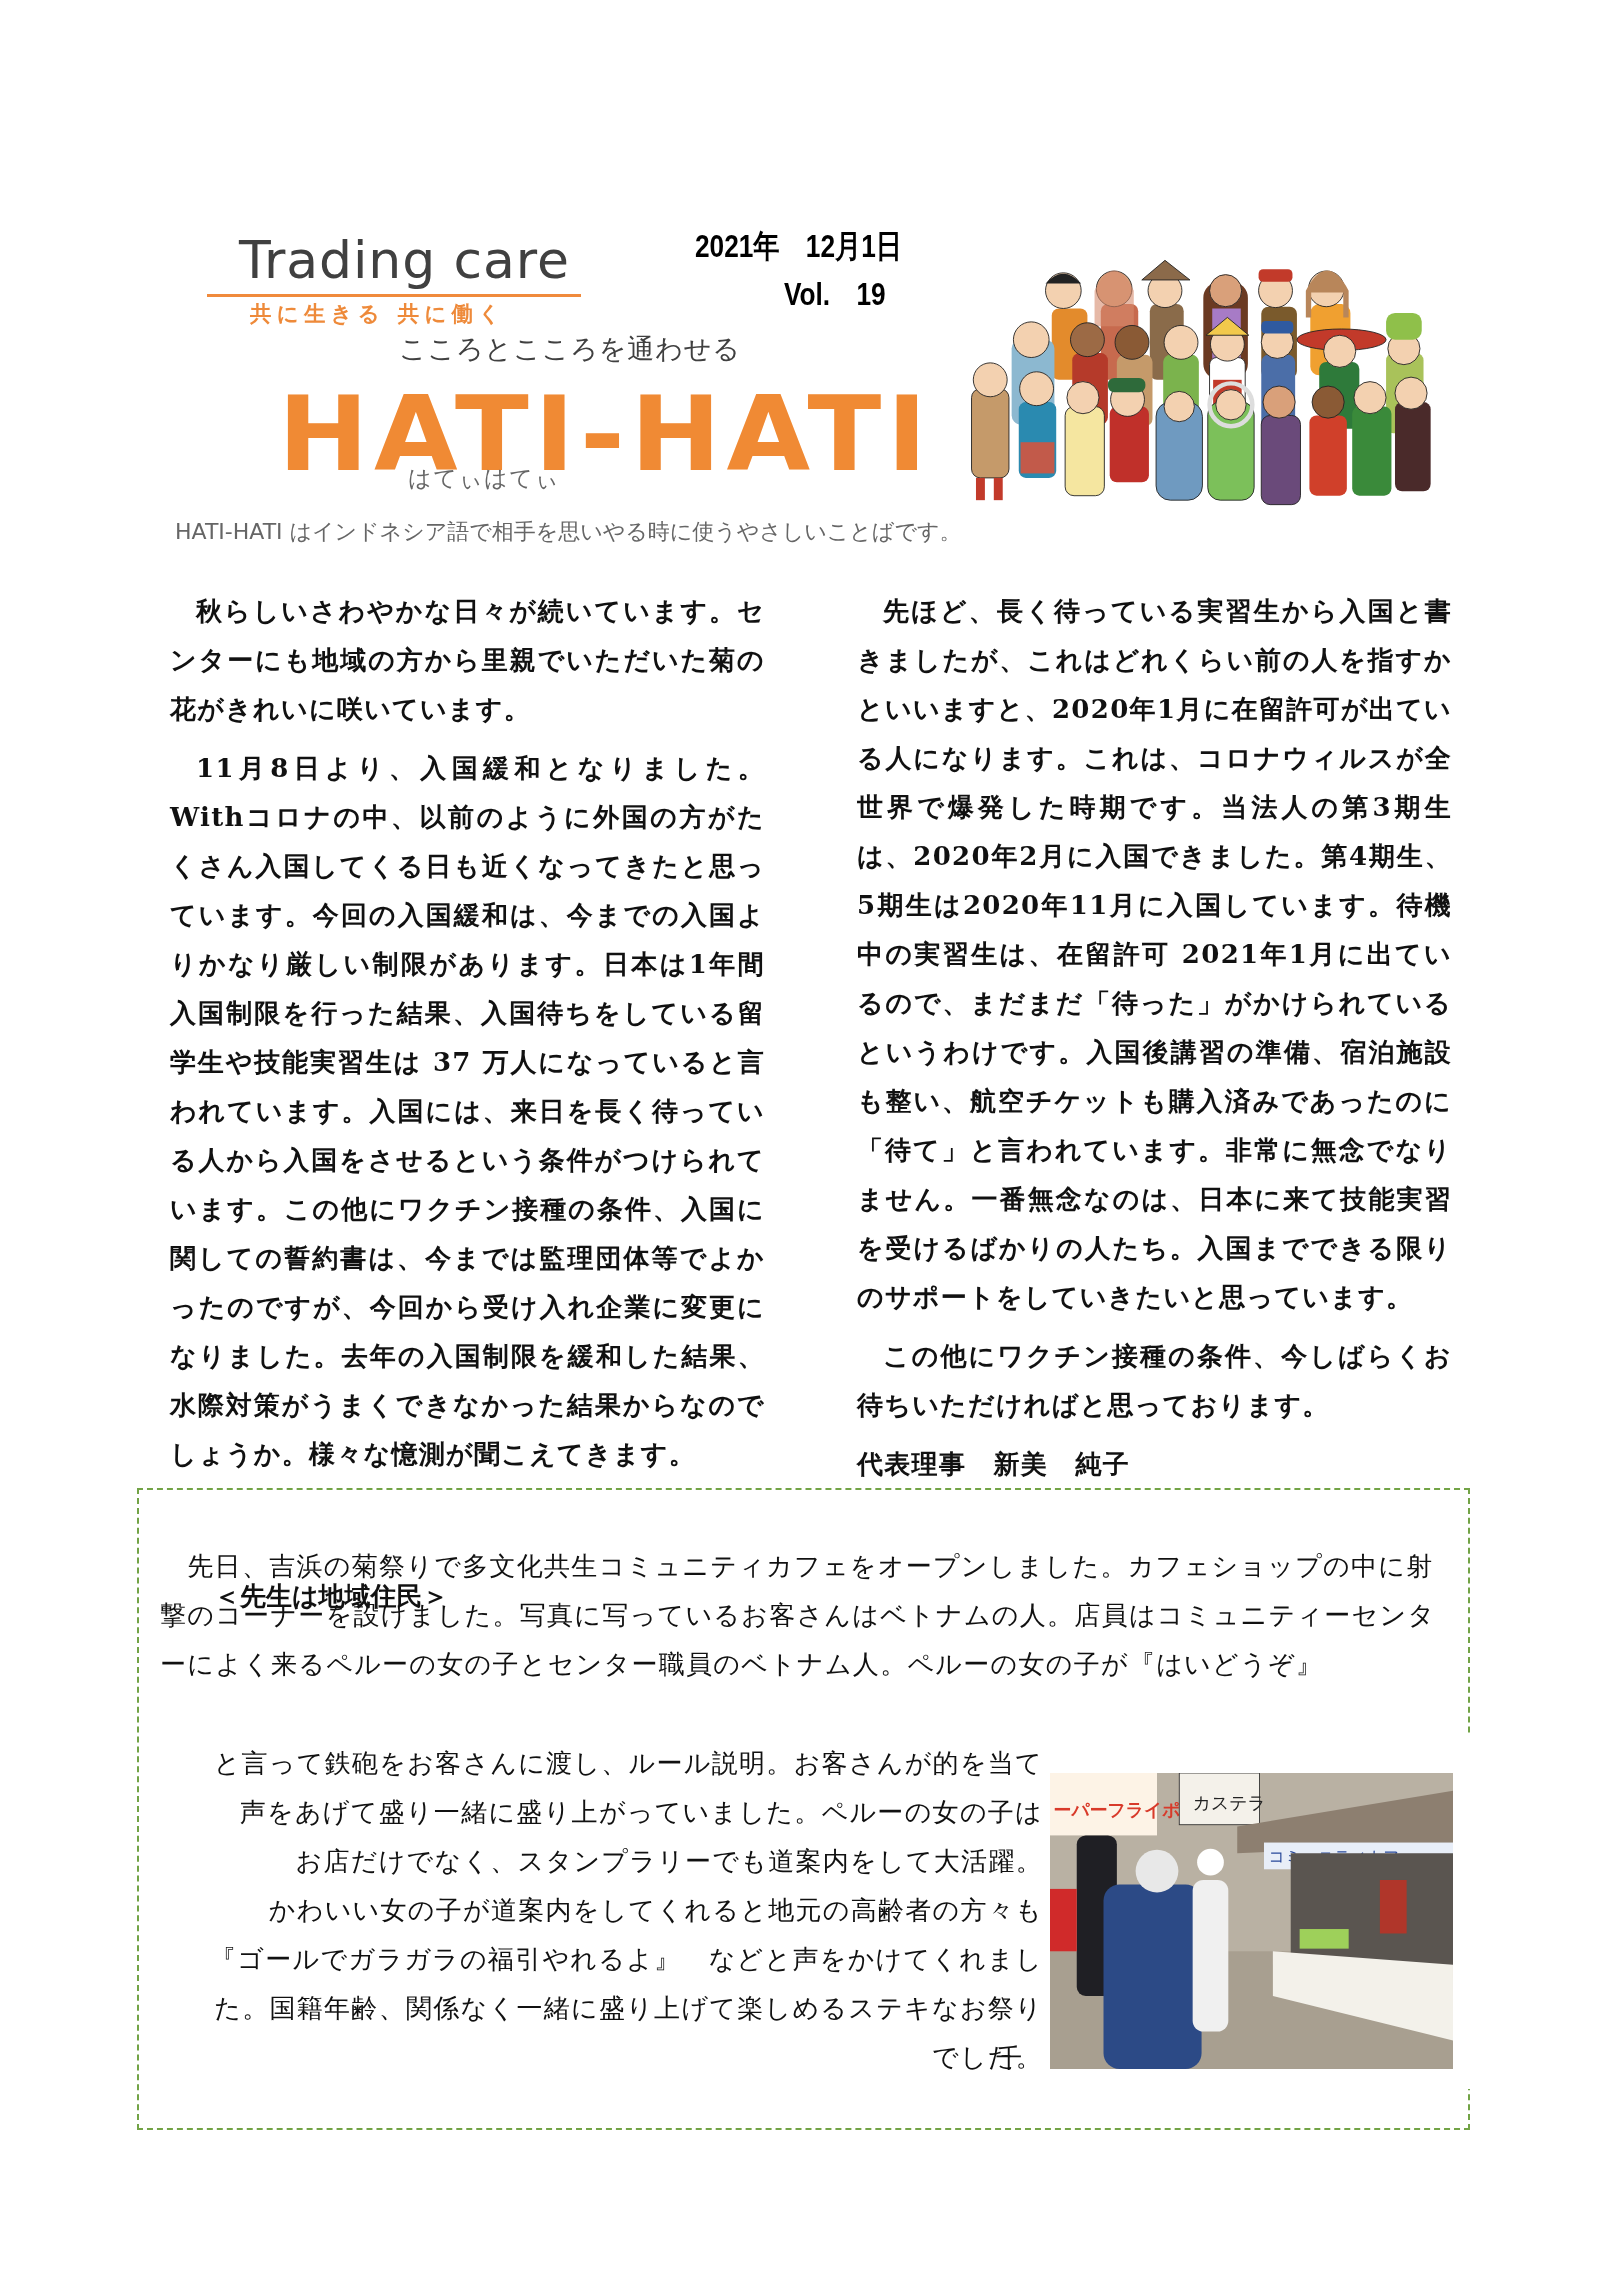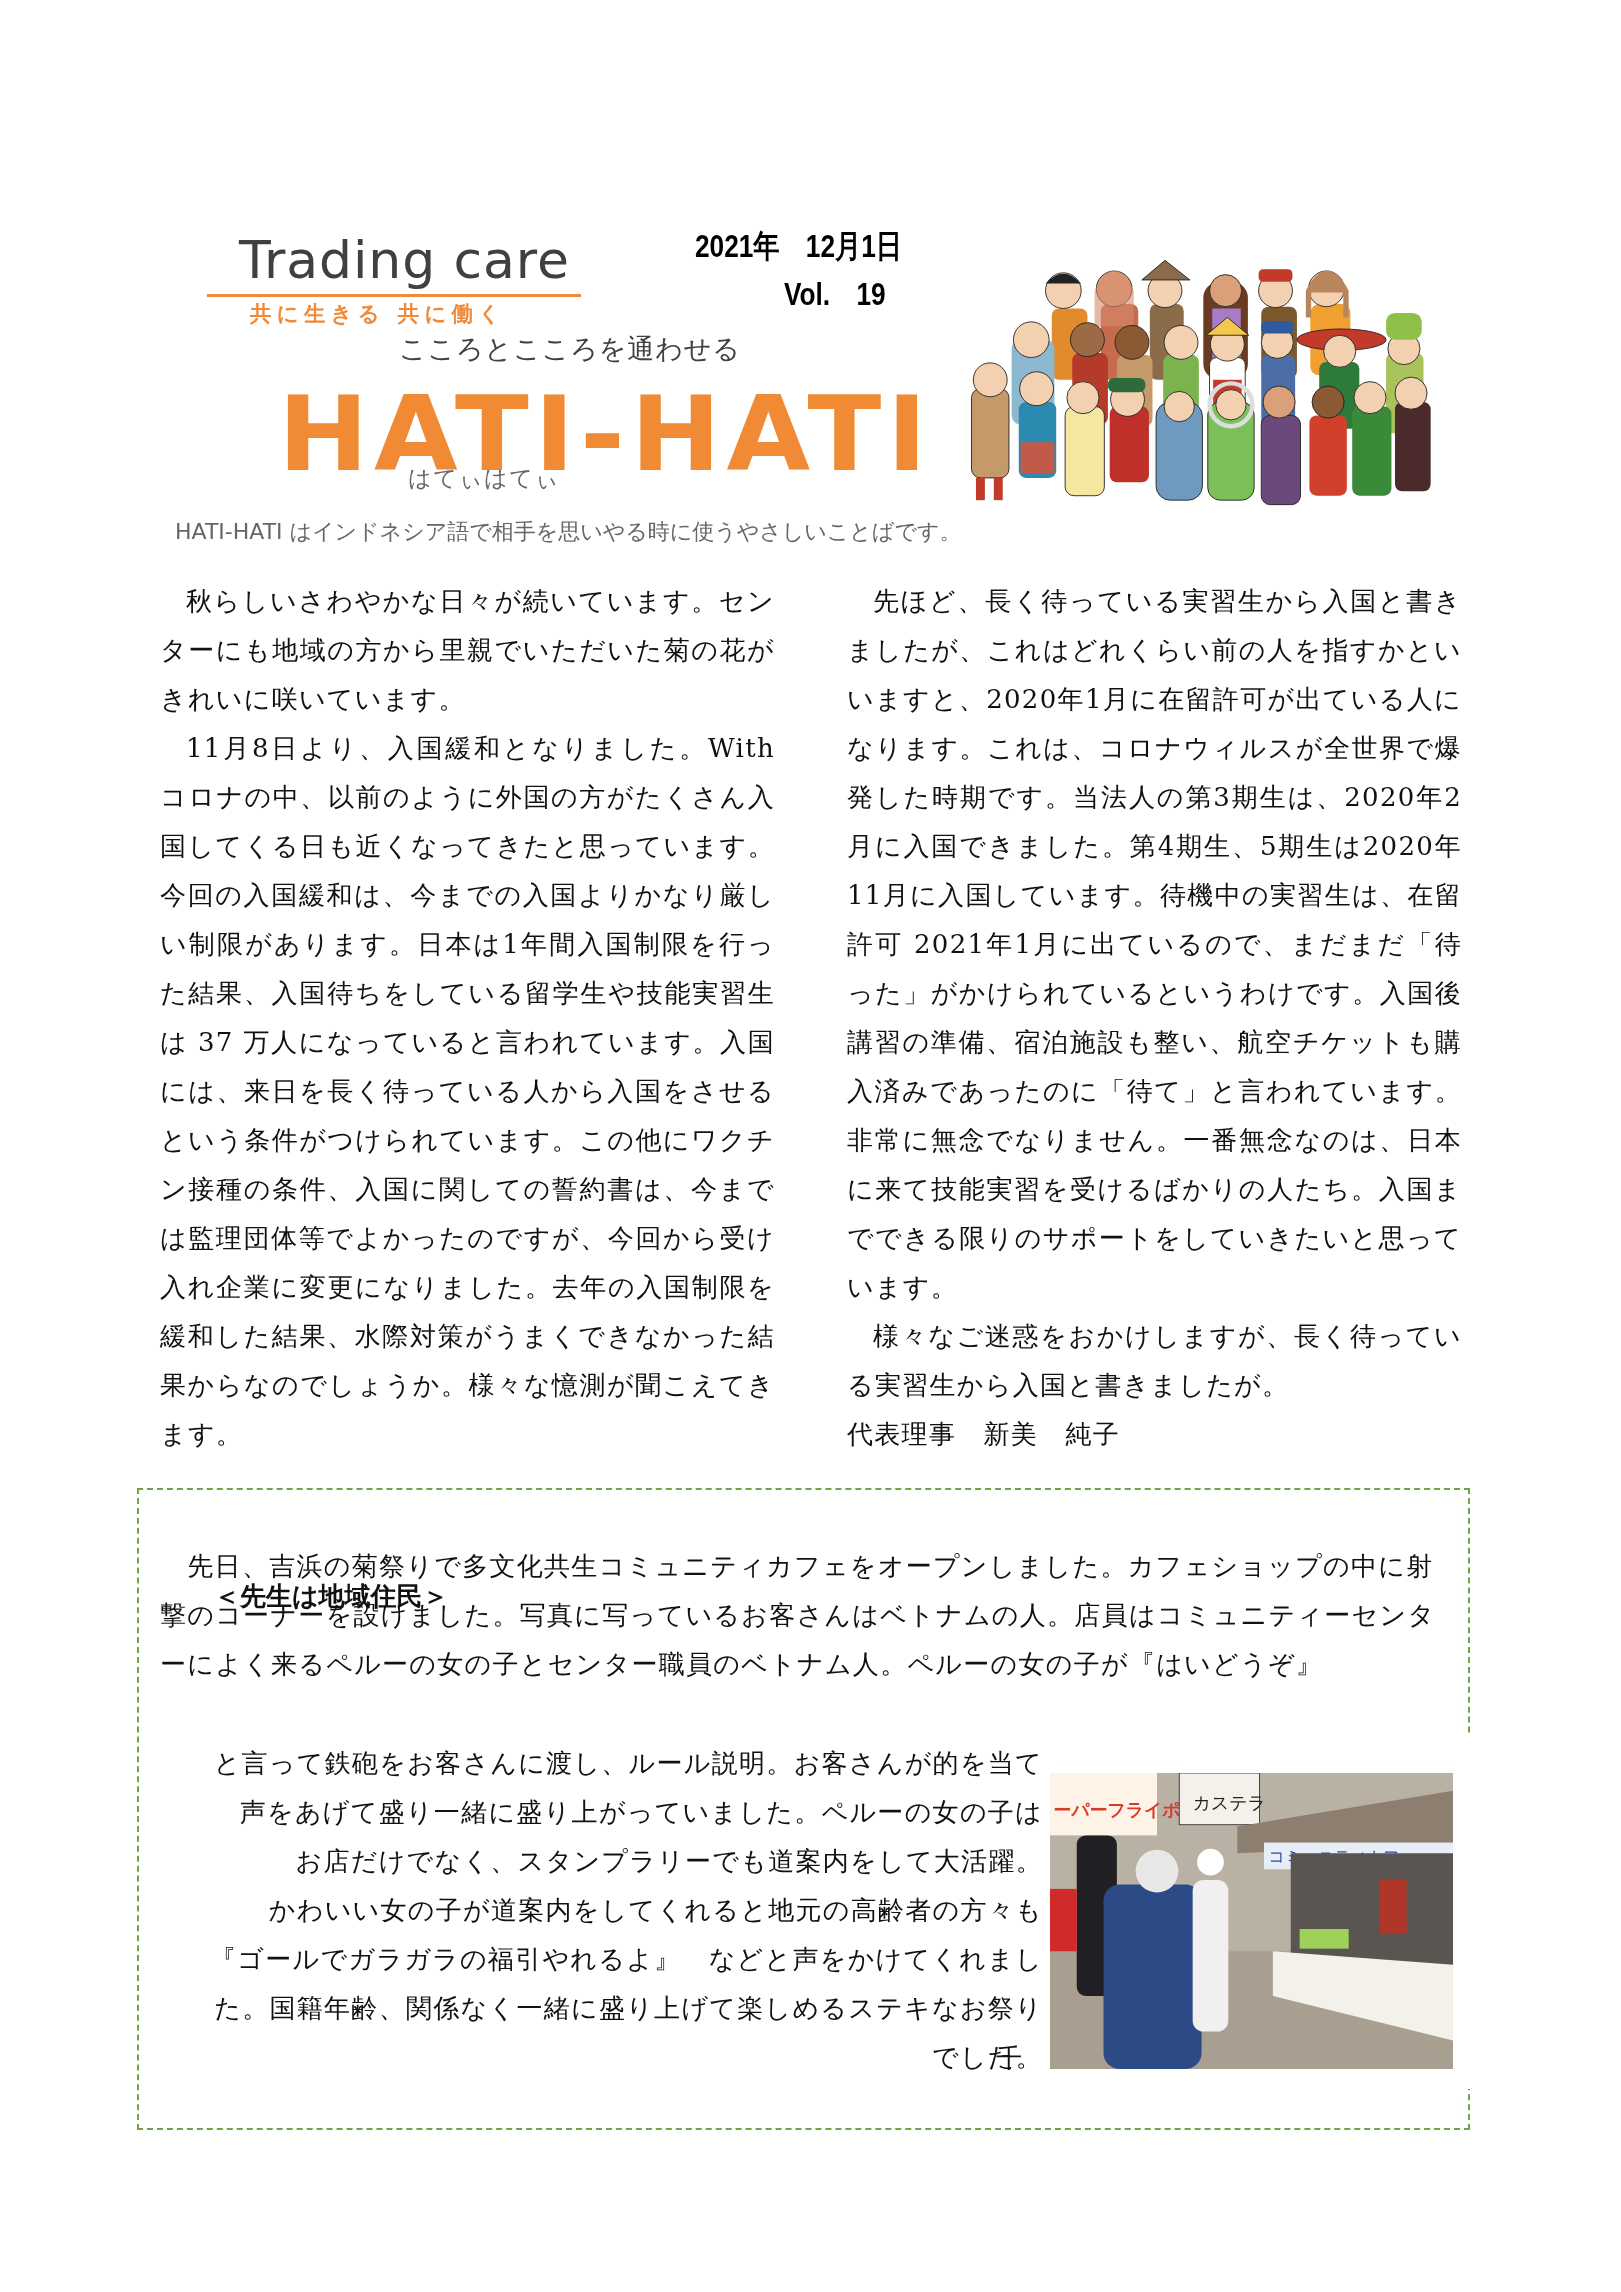--- a/index.html
+++ b/index.html
@@ -14,21 +14,21 @@
   .vol-line { left:784px; top:273px; font-family:"Liberation Sans", sans-serif; font-size:32px; font-weight:bold; color:#000; transform:scaleX(0.82); transform-origin:left top; white-space:pre; }
   .kokoro { left:399px; top:331px; font-family:"DejaVu Sans", sans-serif; font-size:27px; color:#404040; font-weight:300; letter-spacing:0.9px; }
   .hati-title { left:278px; top:374px; font-family:"DejaVu Sans", sans-serif; font-size:103px; color:#f08a34; font-weight:bold; letter-spacing:5.3px; transform:scaleX(1.05); transform-origin:left top; }
   .hati-kana { left:408px; top:463px; font-family:"DejaVu Sans", sans-serif; font-size:23px; color:#666; letter-spacing:1.8px; }
   .hati-desc { left:175px; top:517px; font-family:"DejaVu Sans", sans-serif; font-size:22px; color:#666; }
 
   .people { left:967px; top:255px; width:486px; height:263px; }
 
   
   .col { top:577px; width:615px; font-size:26px; line-height:49px; letter-spacing:1.3px; text-align:justify; }
-  .col p { margin:0; }
+  .col p { margin:10px;font-weight:bold; }
   .col .indent { text-indent:1em; }
   .col-left { left:160px; }
   .col-right { left:847px; }
   .signature { text-align:left; padding-right:18px; }
 
   
   .box { left:137px; top:1488px; width:1333px; height:642px; border:2.7px dashed #72a346; box-sizing:border-box; }
   .box-gap { left:1461px; top:1733px; width:14.3px; height:356px; background:#fff; }
   .box-title { left:214px; top:1579px; font-family:"DejaVu Sans", sans-serif; font-size:26px; font-weight:bold; }
   .box-text { left:160px; top:1542px; width:1292px; font-size:26px; line-height:49px; letter-spacing:1.3px; }
@@ -131,21 +131,21 @@
   </svg>
 </div>
 
 <div class="abs col col-left">
   <p class="indent">秋らしいさわやかな日々が続いています。センターにも地域の方から里親でいただいた菊の花がきれいに咲いています。</p>
   <p class="indent">11月8日より、入国緩和となりました。Withコロナの中、以前のように外国の方がたくさん入国してくる日も近くなってきたと思っています。今回の入国緩和は、今までの入国よりかなり厳しい制限があります。日本は1年間入国制限を行った結果、入国待ちをしている留学生や技能実習生は 37 万人になっていると言われています。入国には、来日を長く待っている人から入国をさせるという条件がつけられています。この他にワクチン接種の条件、入国に関しての誓約書は、今までは監理団体等でよかったのですが、今回から受け入れ企業に変更になりました。去年の入国制限を緩和した結果、水際対策がうまくできなかった結果からなのでしょうか。様々な憶測が聞こえてきます。</p>
 </div>
 
 <div class="abs col col-right">
   <p class="indent">先ほど、長く待っている実習生から入国と書きましたが、これはどれくらい前の人を指すかといいますと、2020年1月に在留許可が出ている人になります。これは、コロナウィルスが全世界で爆発した時期です。当法人の第3期生は、2020年2月に入国できました。第4期生、5期生は2020年11月に入国しています。待機中の実習生は、在留許可 2021年1月に出ているので、まだまだ「待った」がかけられているというわけです。入国後講習の準備、宿泊施設も整い、航空チケットも購入済みであったのに「待て」と言われています。非常に無念でなりません。一番無念なのは、日本に来て技能実習を受けるばかりの人たち。入国までできる限りのサポートをしていきたいと思っています。</p>
-  <p class="indent">様々なご迷惑をおかけしますが、長く待っている実習生から入国と書きましたが。</p>
+  <p class="indent">この他にワクチン接種の条件、今しばらくお待ちいただければと思っております。</p>
   <p class="signature">代表理事　新美　純子</p>
 </div>
 
 <div class="abs box"></div>
 <div class="abs box-gap"></div>
 
 <div class="abs box-title">＜先生は地域住民＞</div>
 
 <div class="abs box-text">
   <p>　先日、吉浜の菊祭りで多文化共生コミュニティカフェをオープンしました。カフェショップの中に射撃のコーナーを設けました。写真に写っているお客さんはベトナムの人。店員はコミュニティーセンターによく来るペルーの女の子とセンター職員のベトナム人。ペルーの女の子が『はいどうぞ』</p>

